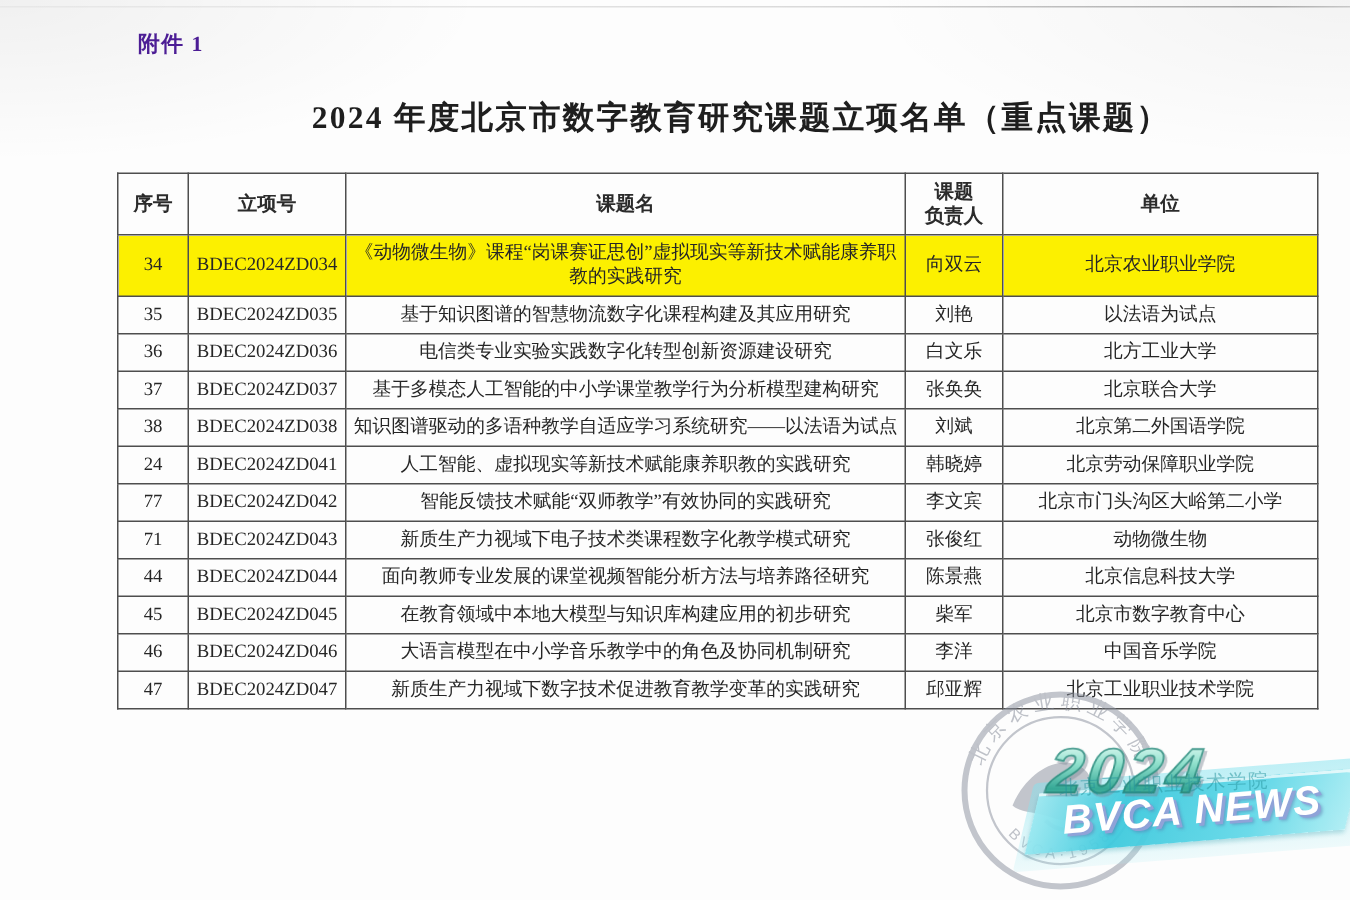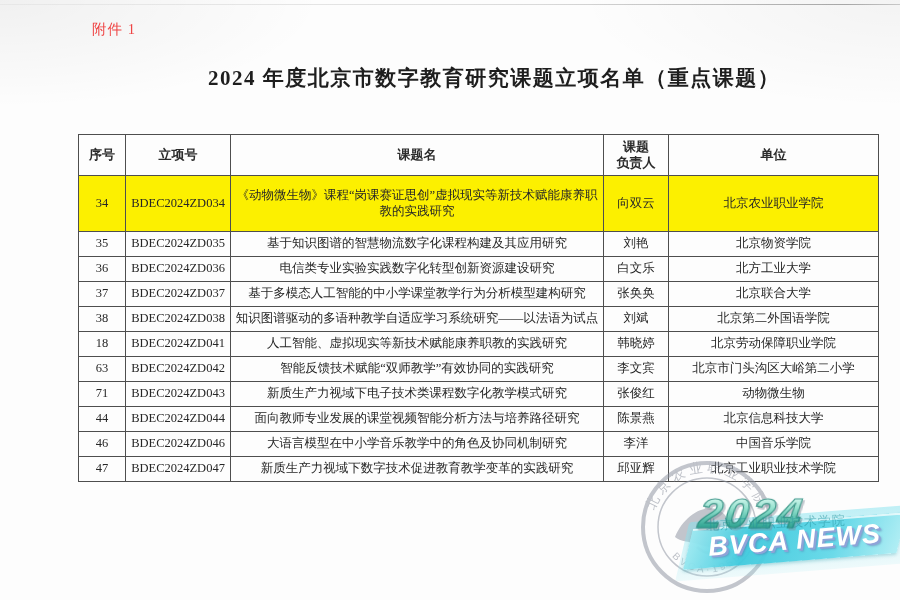--- a/index.html
+++ b/index.html
@@ -10,41 +10,41 @@
       radial-gradient(120% 60% at 100% 0%, rgba(0,0,0,.04), rgba(0,0,0,0) 30%),
       #fdfdfd;
     font-family:"Liberation Serif", serif;
   }
   .scan-line{
     position:absolute;top:4px;left:0;width:100%;height:1px;
     background:linear-gradient(90deg, rgba(0,0,0,.04), rgba(0,0,0,.14) 60%, rgba(50,50,50,.4) 94%, rgba(0,0,0,.18));
   }
   .attachment{
     position:absolute;left:92px;top:20px;
-    font-size:14.5px;color:#ef4444;letter-spacing:1px;font-weight:400;text-align:right;
+    font-size:14.5px;color:#4c1d95;letter-spacing:1px;font-weight:700;text-align:right;
   }
   .title{
     position:absolute;left:76px;top:64px;width:836px;text-align:center;
     font-size:21px;font-weight:bold;color:#1e1e1e;letter-spacing:1.5px;
   }
   table.doc{
-    position:absolute;left:78px;top:134px;width:800px;
+    position:absolute;left:78px;top:115px;width:800px;
     border-collapse:collapse;table-layout:fixed;
     border:1.5px solid #3f3f3f;
   }
   table.doc th, table.doc td{
     border:1px solid #4e4e4e;
     font-size:12.5px;color:#262626;text-align:center;vertical-align:middle;
     padding:1px 4px;line-height:1.25;overflow:hidden;
   }
   table.doc th{
     font-weight:600;font-size:13px;white-space:pre-line;height:38px;color:#2b2b2b;
   }
   table.doc tbody tr{height:25px;}
-  table.doc tbody tr.tall{height:56px;}
+  table.doc tbody tr.tall{height:41px;}
   table.doc tbody tr.hl td{background:#fcf000;}
   table.doc tbody tr.hl td:first-child{box-shadow:-5px 0 0 0 #fcf000;}
   table.doc tbody tr.hl td:last-child{box-shadow:6px 0 0 0 #fcf000;}
 
   
   .seal{
     position:absolute;left:637px;top:457px;width:140px;height:140px;
     z-index:4;opacity:.52;
   }
   .year-badge{
@@ -118,21 +118,21 @@
         <td>BDEC2024ZD034</td>
         <td>《动物微生物》课程“岗课赛证思创”虚拟现实等新技术赋能康养职教的实践研究</td>
         <td>向双云</td>
         <td>北京农业职业学院</td>
       </tr>
       <tr>
         <td>35</td>
         <td>BDEC2024ZD035</td>
         <td>基于知识图谱的智慧物流数字化课程构建及其应用研究</td>
         <td>刘艳</td>
-        <td>北京物资学院</td>
+        <td>以法语为试点</td>
       </tr>
       <tr>
         <td>36</td>
         <td>BDEC2024ZD036</td>
         <td>电信类专业实验实践数字化转型创新资源建设研究</td>
         <td>白文乐</td>
         <td>北方工业大学</td>
       </tr>
       <tr>
         <td>37</td>
@@ -142,46 +142,53 @@
         <td>北京联合大学</td>
       </tr>
       <tr>
         <td>38</td>
         <td>BDEC2024ZD038</td>
         <td>知识图谱驱动的多语种教学自适应学习系统研究——以法语为试点</td>
         <td>刘斌</td>
         <td>北京第二外国语学院</td>
       </tr>
       <tr>
-        <td>18</td>
+        <td>24</td>
         <td>BDEC2024ZD041</td>
         <td>人工智能、虚拟现实等新技术赋能康养职教的实践研究</td>
         <td>韩晓婷</td>
         <td>北京劳动保障职业学院</td>
       </tr>
       <tr>
-        <td>63</td>
+        <td>77</td>
         <td>BDEC2024ZD042</td>
         <td>智能反馈技术赋能“双师教学”有效协同的实践研究</td>
         <td>李文宾</td>
         <td>北京市门头沟区大峪第二小学</td>
       </tr>
       <tr>
         <td>71</td>
         <td>BDEC2024ZD043</td>
         <td>新质生产力视域下电子技术类课程数字化教学模式研究</td>
         <td>张俊红</td>
         <td>动物微生物</td>
       </tr>
       <tr>
         <td>44</td>
         <td>BDEC2024ZD044</td>
         <td>面向教师专业发展的课堂视频智能分析方法与培养路径研究</td>
         <td>陈景燕</td>
         <td>北京信息科技大学</td>
+      </tr>
+      <tr>
+        <td>45</td>
+        <td>BDEC2024ZD045</td>
+        <td>在教育领域中本地大模型与知识库构建应用的初步研究</td>
+        <td>柴军</td>
+        <td>北京市数字教育中心</td>
       </tr>
       <tr>
         <td>46</td>
         <td>BDEC2024ZD046</td>
         <td>大语言模型在中小学音乐教学中的角色及协同机制研究</td>
         <td>李洋</td>
         <td>中国音乐学院</td>
       </tr>
       <tr>
         <td>47</td>

